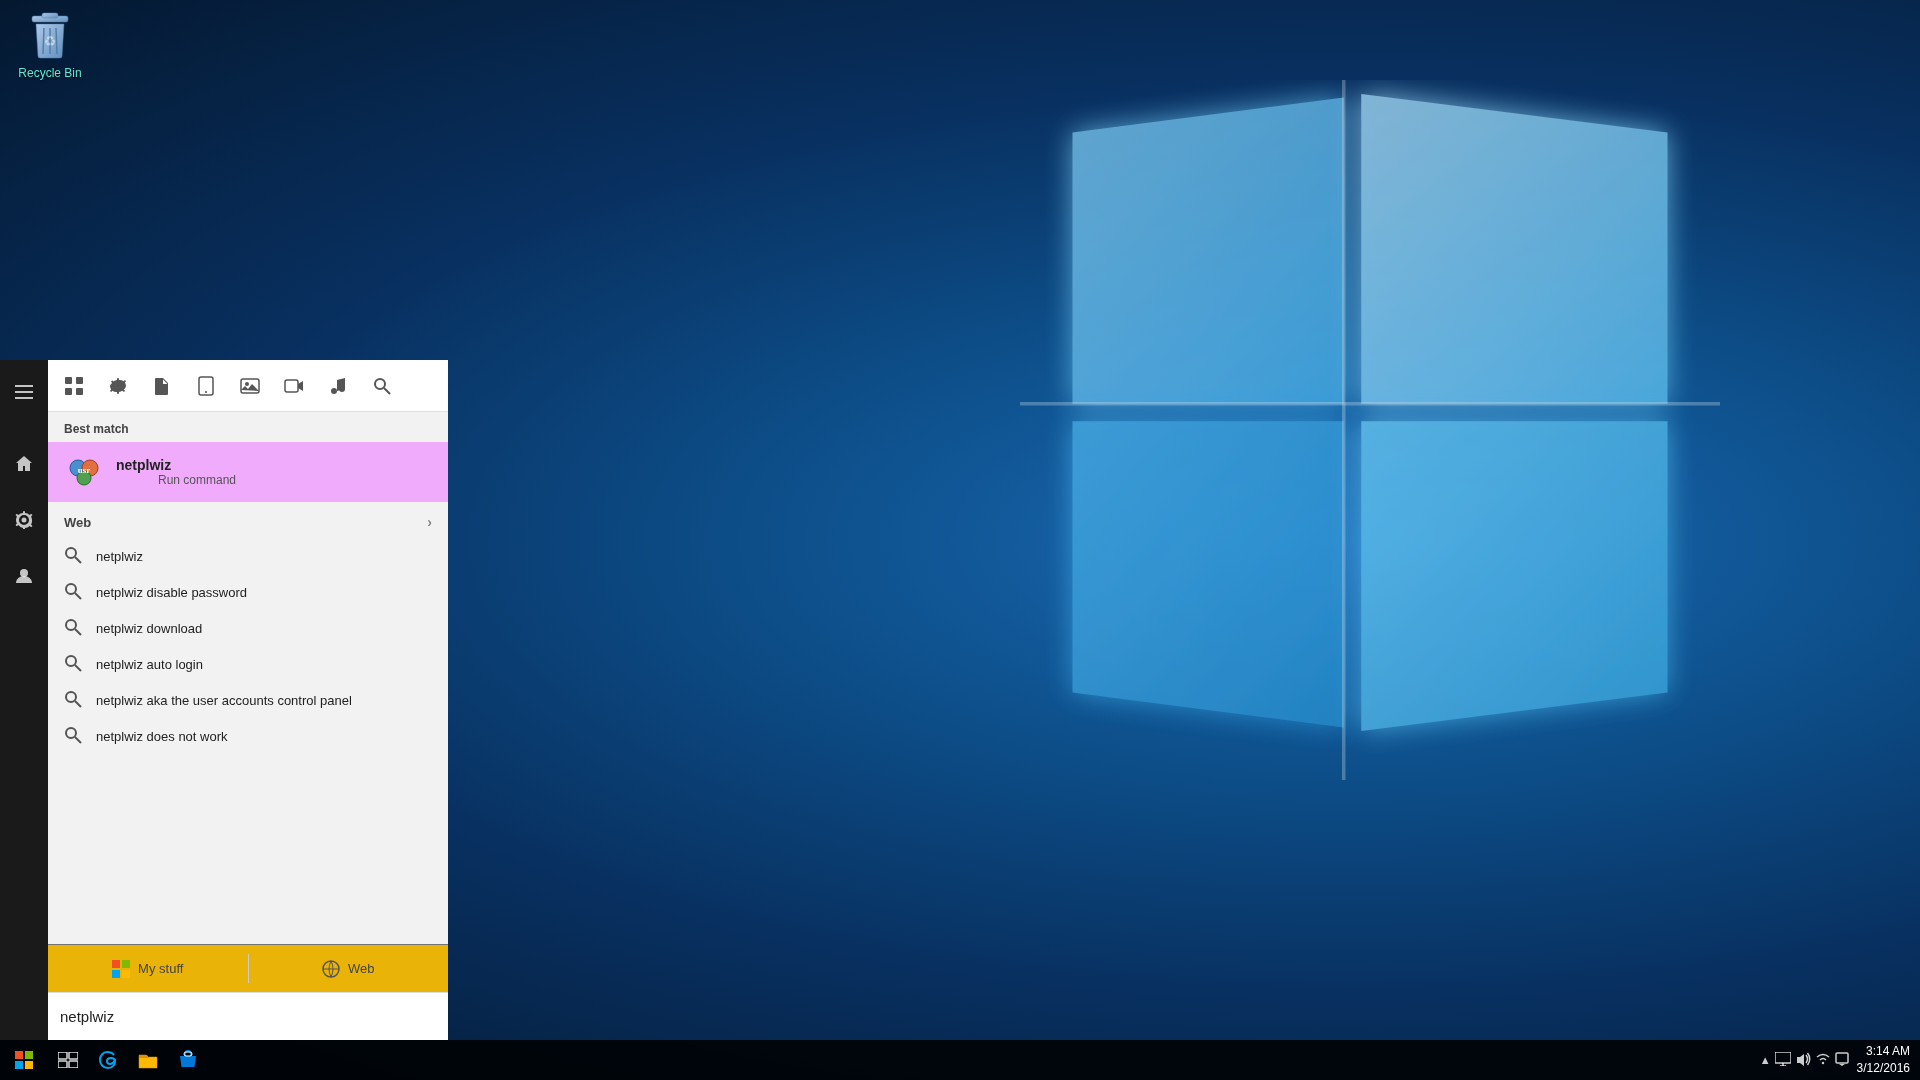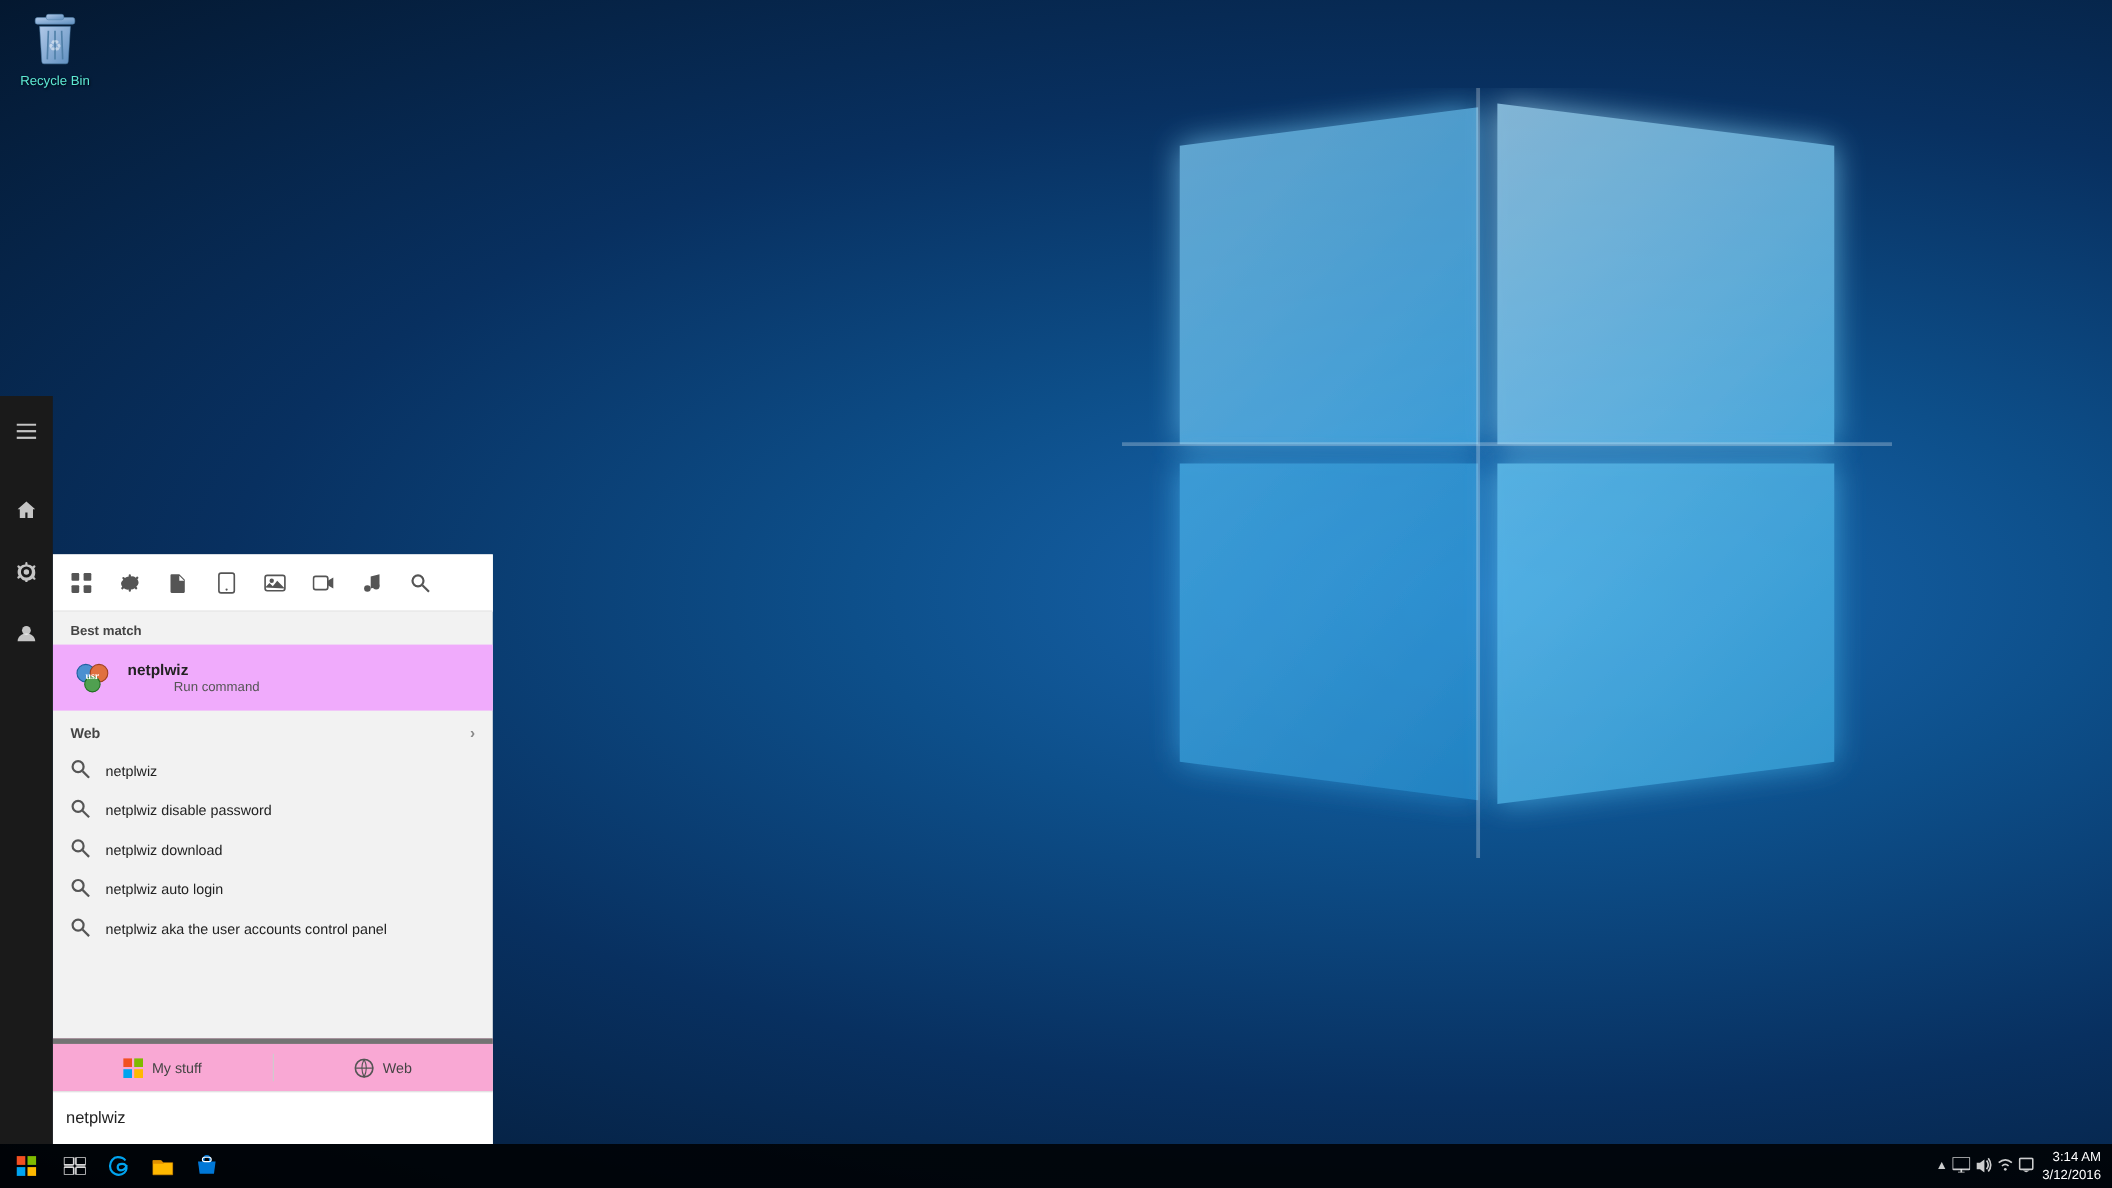--- a/index.html
+++ b/index.html
@@ -132,25 +132,26 @@
       color: rgba(255,255,255,0.75);
       font-size: 16px;
     }
 
     
     .search-panel {
       position: absolute;
       bottom: 40px;
       left: 48px;
       width: 400px;
-      height: 536px;
+      height: 680px;
       background: #f2f2f2;
       display: flex;
       flex-direction: column;
       z-index: 250;
+      border-radius: 20px;
     }
 
     
     .filter-row {
       background: #ffffff;
       height: 52px;
       display: flex;
       align-items: center;
       padding: 0 16px;
       gap: 24px;
@@ -230,24 +231,24 @@
       margin-right: 12px;
       color: #555;
       flex-shrink: 0;
       font-size: 14px;
     }
 
     
     .bottom-filter {
       margin-top: auto;
       height: 48px;
-      background: #f9a8d4;
-      display: flex;
-      align-items: center;
-      border-top: 5px solid #737373;
+      background: #eab308;
+      display: flex;
+      align-items: center;
+      border-top: 1px solid #737373;
     }
     .filter-tab {
       flex: 1;
       height: 100%;
       display: flex;
       align-items: center;
       justify-content: center;
       gap: 8px;
       cursor: pointer;
       font-size: 13px;
@@ -492,20 +493,29 @@
     </div>
     <div class="web-result-item">
       <span class="web-result-icon">
         <svg width="18" height="18" viewBox="0 0 18 18" fill="#555">
           <circle cx="7" cy="7" r="5" fill="none" stroke="#555" stroke-width="2"></circle>
           <line x1="11" y1="11" x2="17" y2="17" stroke="#555" stroke-width="2"></line>
         </svg>
       </span>
       <span>netplwiz aka the user accounts control panel</span>
     </div>
+    <div class="web-result-item">
+      <span class="web-result-icon">
+        <svg width="18" height="18" viewBox="0 0 18 18" fill="#555">
+          <circle cx="7" cy="7" r="5" fill="none" stroke="#555" stroke-width="2"></circle>
+          <line x1="11" y1="11" x2="17" y2="17" stroke="#555" stroke-width="2"></line>
+        </svg>
+      </span>
+      <span>netplwiz does not work</span>
+    </div>
   </div>
 
   <div class="bottom-filter">
     <div class="filter-tab">
       <svg width="18" height="18" viewBox="0 0 18 18" fill="#0078d7">
         <rect x="0" y="0" width="8" height="8" fill="#f25022"></rect>
         <rect x="10" y="0" width="8" height="8" fill="#7fba00"></rect>
         <rect x="0" y="10" width="8" height="8" fill="#00a4ef"></rect>
         <rect x="10" y="10" width="8" height="8" fill="#ffb900"></rect>
       </svg>

